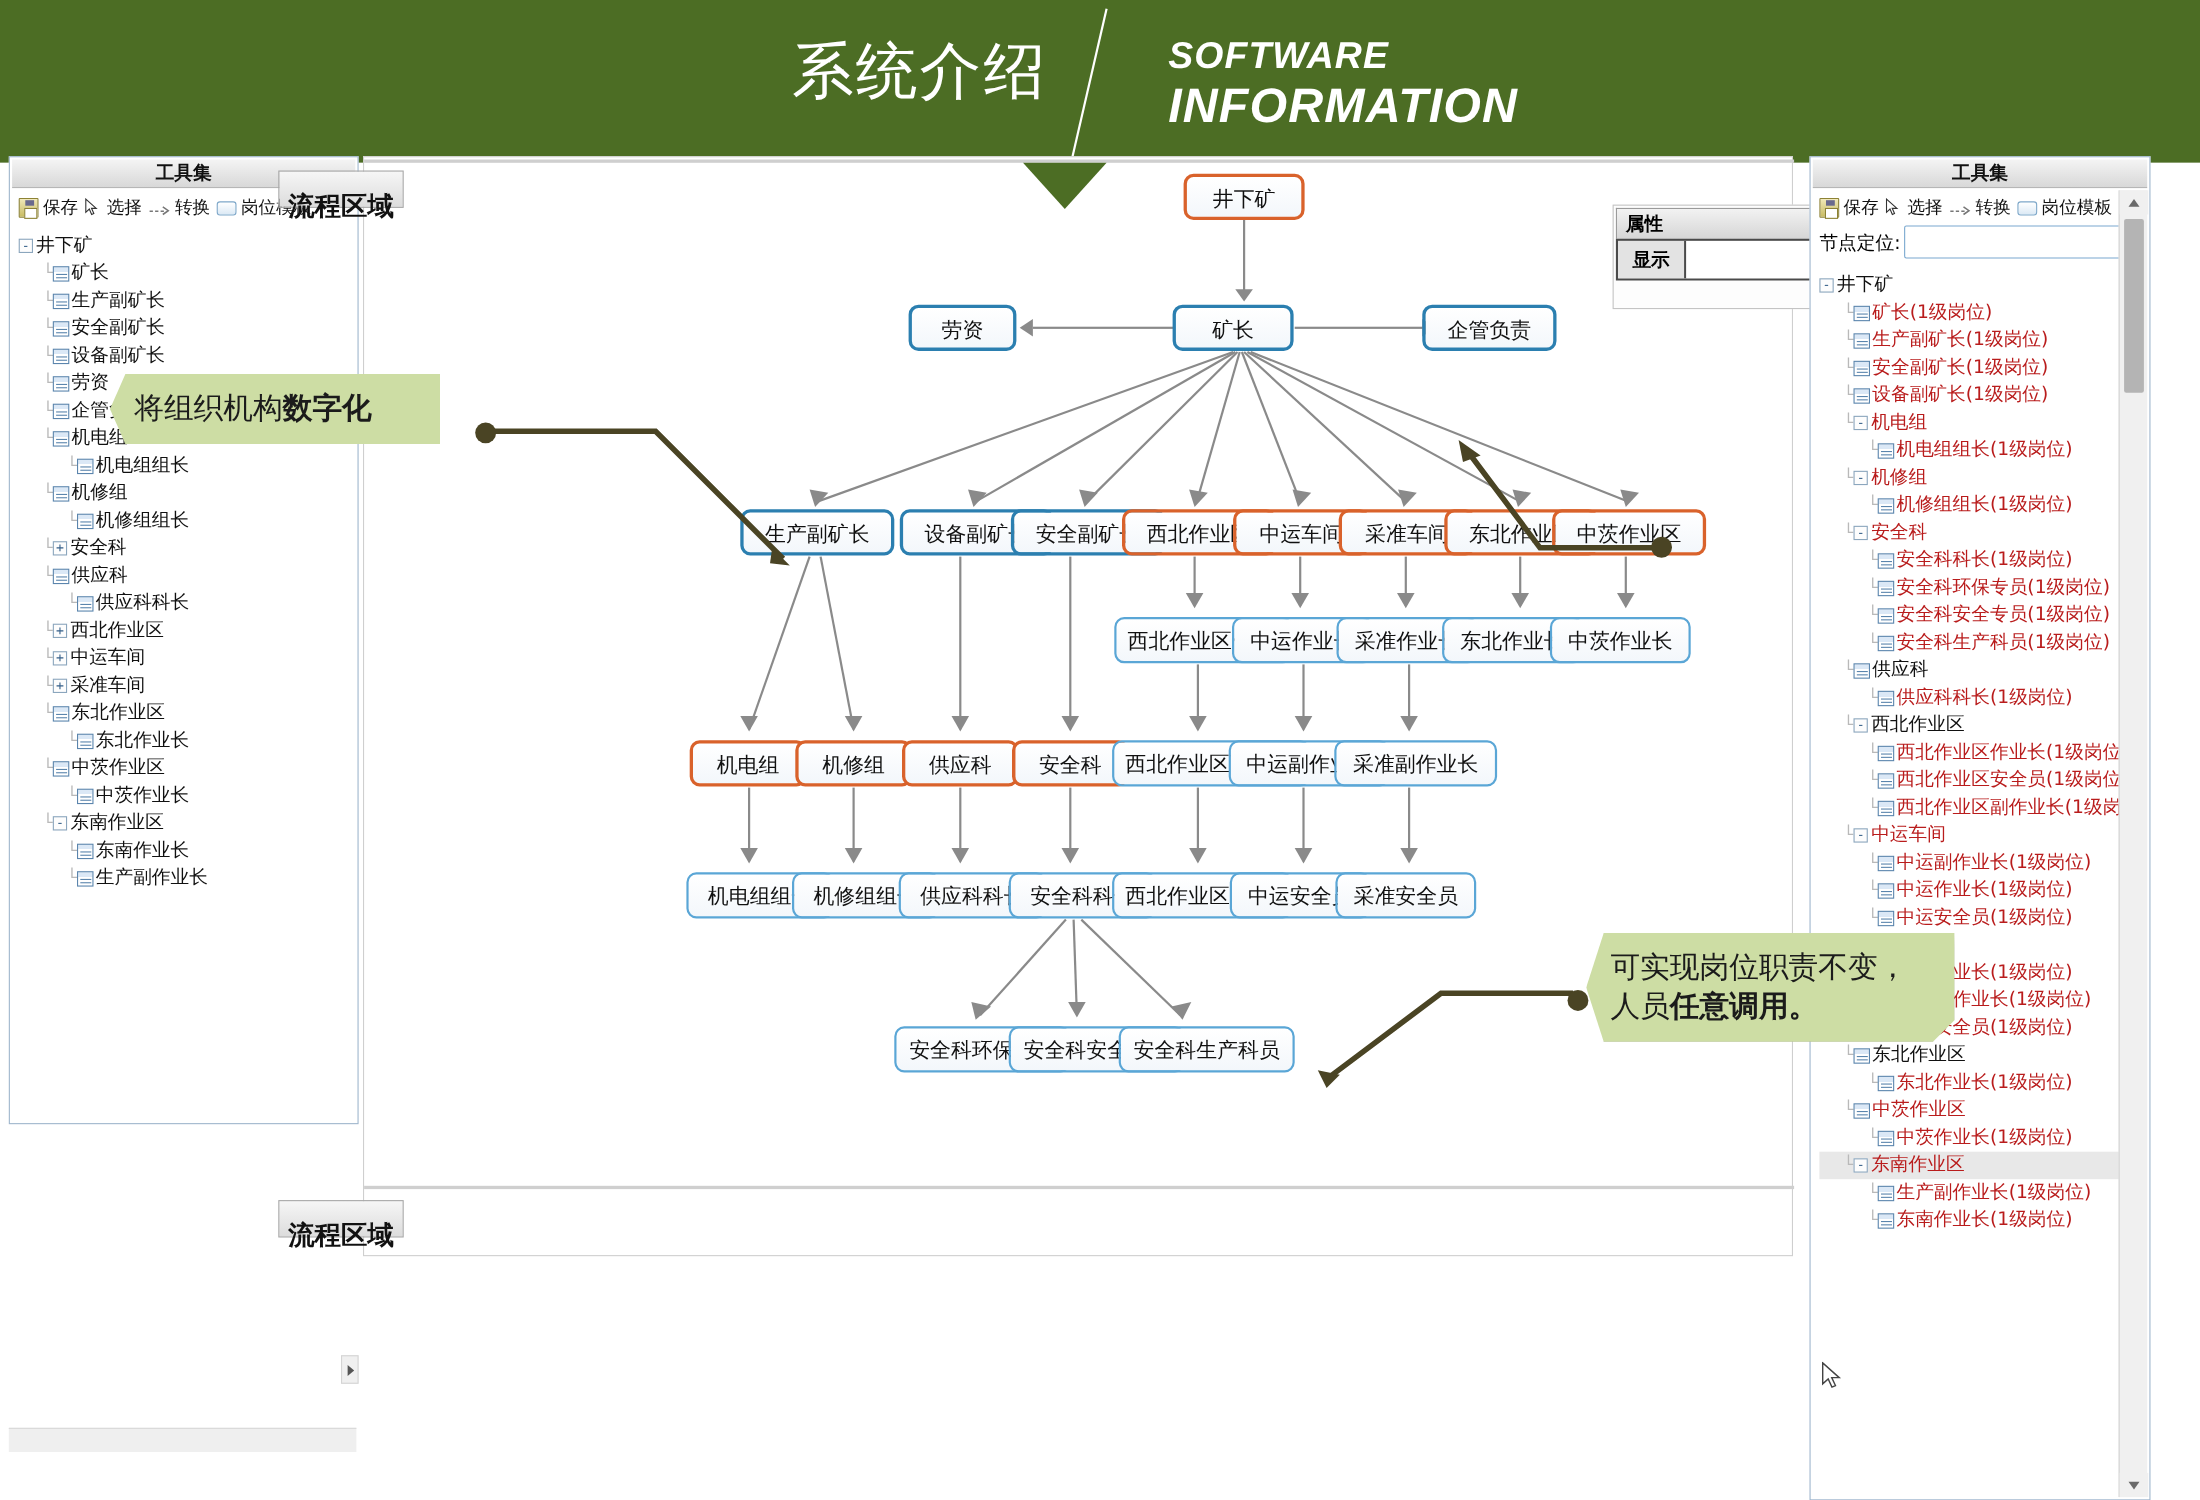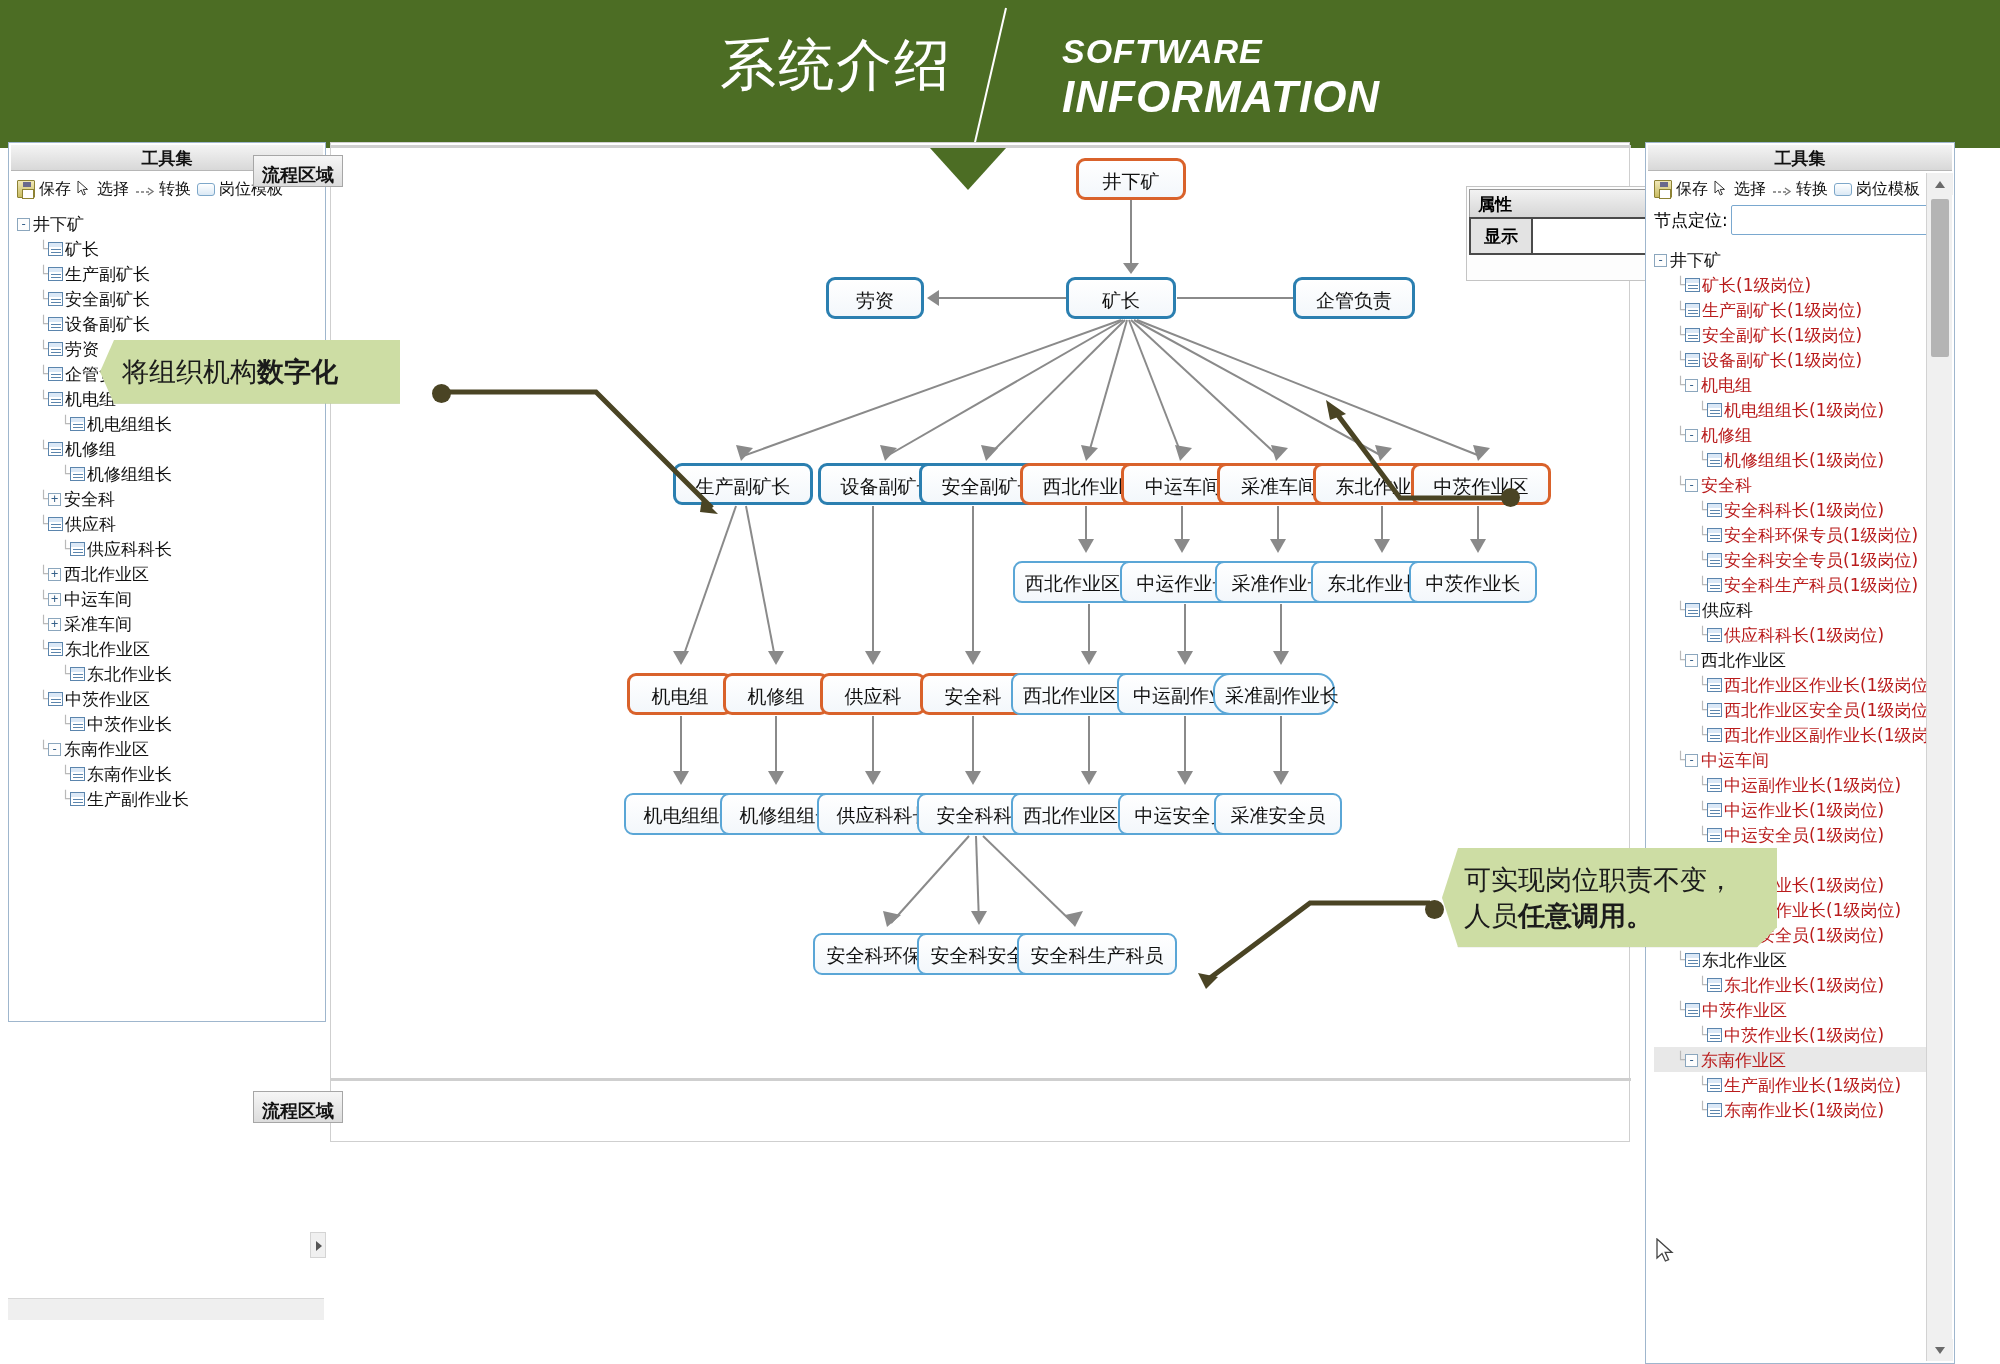--- a/index.html
+++ b/index.html
@@ -155,23 +155,23 @@
     width:62px; background:#e3e3e3; border-right:2px solid #4a4a4a;
     font-size:17px; font-weight:bold; display:flex;align-items:center;justify-content:center;
   }
   #props-val { flex:1; background:#fff; }
   #props-resize {
     position:absolute; right:4px; bottom:3px; width:12px;height:12px;
   }
 
   
   .region-tab {
-    position:absolute; height:32px; line-height:30px; padding:4px 8px;
+    position:absolute; height:32px; line-height:30px; padding:16px 8px;
     background:linear-gradient(#f6f6f6,#dcdcdc); border:1px solid #a6a6a6;
-    font-size:18px; font-weight:bold; color:#111; white-space:nowrap;
+    font-size:24px; font-weight:bold; color:#111; white-space:nowrap;
   }
 
   
   .sb-v {
     position:absolute; width:26px; background:#f0f0f0; border-left:1px solid #d2d2d2;
   }
   .sb-v .thumb { position:absolute; left:4px; width:18px; background:#b4b4b4; border-radius:2px;}
   .sb-arrow { position:absolute; left:0; width:26px; height:22px; background:#f0f0f0; }
   .sb-arrow i {
     position:absolute; left:8px; width:0;height:0;
@@ -392,21 +392,21 @@
         <div class="node n-lblue" style="left: 789px; top: 418px; width: 128px;"><span>中运作业长</span></div>
         <div class="node n-lblue" style="left: 884px; top: 418px; width: 128px;"><span>采准作业长</span></div>
         <div class="node n-lblue" style="left: 980px; top: 418px; width: 128px;"><span>东北作业长</span></div>
         <div class="node n-lblue" style="left: 1078px; top: 418px; width: 128px;"><span>中茨作业长</span></div>
         <div class="node n-orange" style="left: 296px; top: 530px; width: 106px;"><span>机电组</span></div>
         <div class="node n-orange" style="left: 392px; top: 530px; width: 106px;"><span>机修组</span></div>
         <div class="node n-orange" style="left: 489px; top: 530px; width: 106px;"><span>供应科</span></div>
         <div class="node n-orange" style="left: 589px; top: 530px; width: 106px;"><span>安全科</span></div>
         <div class="node n-lblue" style="left: 680px; top: 530px; width: 180px;"><span>西北作业区副作业长</span></div>
         <div class="node n-lblue" style="left: 786px; top: 530px; width: 146px;"><span>中运副作业长</span></div>
-        <div class="node n-lblue" style="left: 882px; top: 530px; width: 122px; border-radius: 17px;"><span>采准副作业长</span></div>
+        <div class="node n-lblue" style="left: 882px; top: 530px; width: 148px;"><span>采准副作业长</span></div>
         <div class="node n-lblue" style="left: 293px; top: 650px; width: 134px;"><span>机电组组长</span></div>
         <div class="node n-lblue" style="left: 389px; top: 650px; width: 134px;"><span>机修组组长</span></div>
         <div class="node n-lblue" style="left: 486px; top: 650px; width: 134px;"><span>供应科科长</span></div>
         <div class="node n-lblue" style="left: 586px; top: 650px; width: 134px;"><span>安全科科长</span></div>
         <div class="node n-lblue" style="left: 680px; top: 650px; width: 164px;"><span>西北作业区安全员</span></div>
         <div class="node n-lblue" style="left: 787px; top: 650px; width: 128px;"><span>中运安全员</span></div>
         <div class="node n-lblue" style="left: 883px; top: 650px; width: 128px;"><span>采准安全员</span></div>
         <div class="node n-lblue" style="left: 482px; top: 790px; width: 160px;"><span>安全科环保专员</span></div>
         <div class="node n-lblue" style="left: 586px; top: 790px; width: 160px;"><span>安全科安全专员</span></div>
         <div class="node n-lblue" style="left: 686px; top: 790px; width: 160px;"><span>安全科生产科员</span></div>

